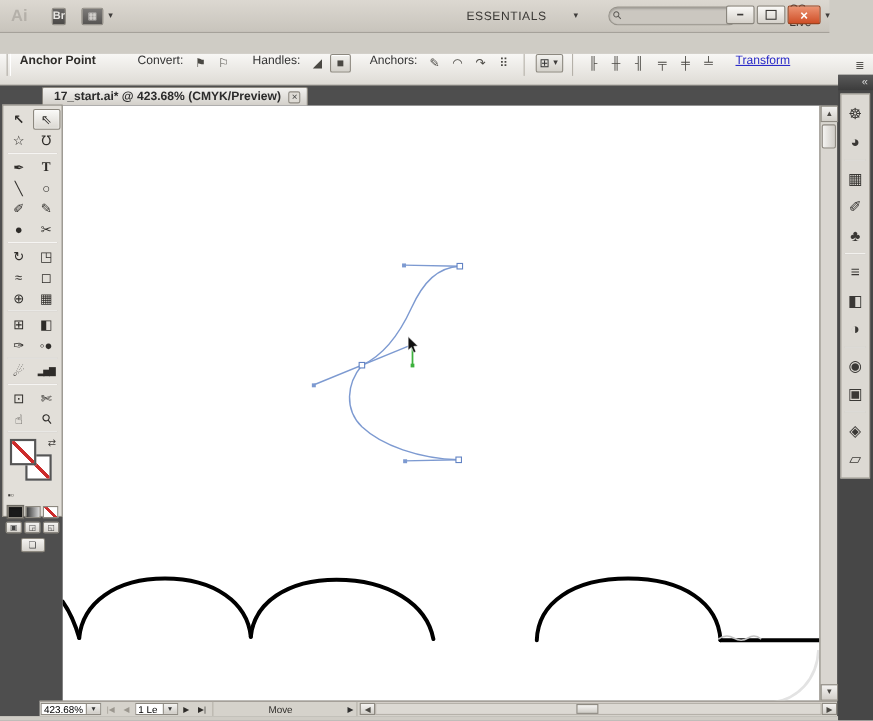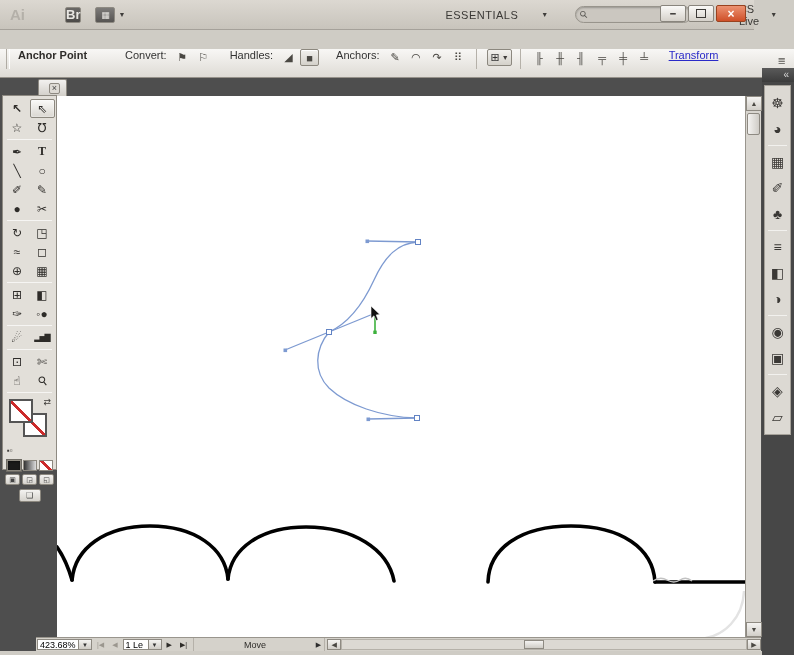--- a/index.html
+++ b/index.html
@@ -5,22 +5,22 @@
   * { margin:0; padding:0; box-sizing:border-box; }
   html,body { width:794px; height:655px; overflow:hidden; }
   body { font-family:"Liberation Sans","DejaVu Sans",sans-serif; font-size:11px; color:#2e2e2e; background:#c9c5bd; }
   .app { position:relative; width:794px; height:655px; background:#cfccc5; }
 
   
   .titlebar { position:absolute; left:0; top:0; width:754px; height:30px;
     background:linear-gradient(#dcd8d1,#c8c4bc); border-bottom:1px solid #a5a19a;
     display:flex; align-items:center; }
   .ai-logo { margin-left:10px; font-size:15px; font-weight:bold; color:#b4b0a9; letter-spacing:0; }
-  .tb-icon { margin-left:40px; width:20px; height:16px; border:1px solid #8e8a82;
-    background:linear-gradient(#6a6866,#4c4a48); color:#e8e6e2; font-size:13px; font-weight:bold;
+  .tb-icon { margin-left:22px; width:20px; height:16px; border:1px solid #8e8a82;
+    background:linear-gradient(#6a6866,#4c4a48); color:#e8e6e2; font-size:10px; font-weight:bold;
     display:flex; align-items:center; justify-content:center; border-radius:2px; }
   .arrange-wrap { display:flex; align-items:center; margin-left:14px; }
   .arrange-wrap .tb-icon { margin-left:0; background:linear-gradient(#7d7b79,#565452); font-size:9px; }
   .dd-arrow { font-size:7px; color:#3f3d3b; margin-left:3px; }
   .ws-sep { width:1px; height:18px; background:#aaa69e; margin:0 12px 0 300px; }
   .workspace-btn { display:flex; align-items:center; gap:20px; padding:3px 8px; font-weight:normal; color:#3a3835; letter-spacing:.5px; }
   .search { margin-left:18px; width:132px; height:17px; background:#cbc7c0; border:1px solid #98948c;
     border-radius:9px; display:flex; align-items:center; box-shadow:inset 0 1px 2px rgba(0,0,0,.25); }
   .search .mag { font-size:10px; color:#5c5a56; transform:rotate(-45deg); margin:0 4px; }
   .search input { border:none; background:transparent; outline:none; width:100px; font-size:10px; }
@@ -200,20 +200,21 @@
     <span class="cb-btn">╤</span>
     <span class="cb-btn">╪</span>
     <span class="cb-btn">╧</span>
     <span class="transform-link">Transform</span>
     <span class="cb-flyout">≣</span>
   </div>
 
   <div class="workspace">
     <div class="tabbar">
       <div class="doc-tab">
+        <span class="ttl">17_start.ai* @ 423.68% (CMYK/Preview)</span>
         <span class="tab-close">×</span>
       </div>
     </div>
 
     <div class="canvas">
       <svg width="688" height="541" viewBox="0 0 688 541">
 
         <g fill="none" stroke="#000" stroke-width="3.6" stroke-linecap="round">
           <path d="M0,451 C5,458 11,470 15,484"></path>
           <path d="M15,484 C18,452 48,430 93,430 C138,430 168,452 171,483"></path>

